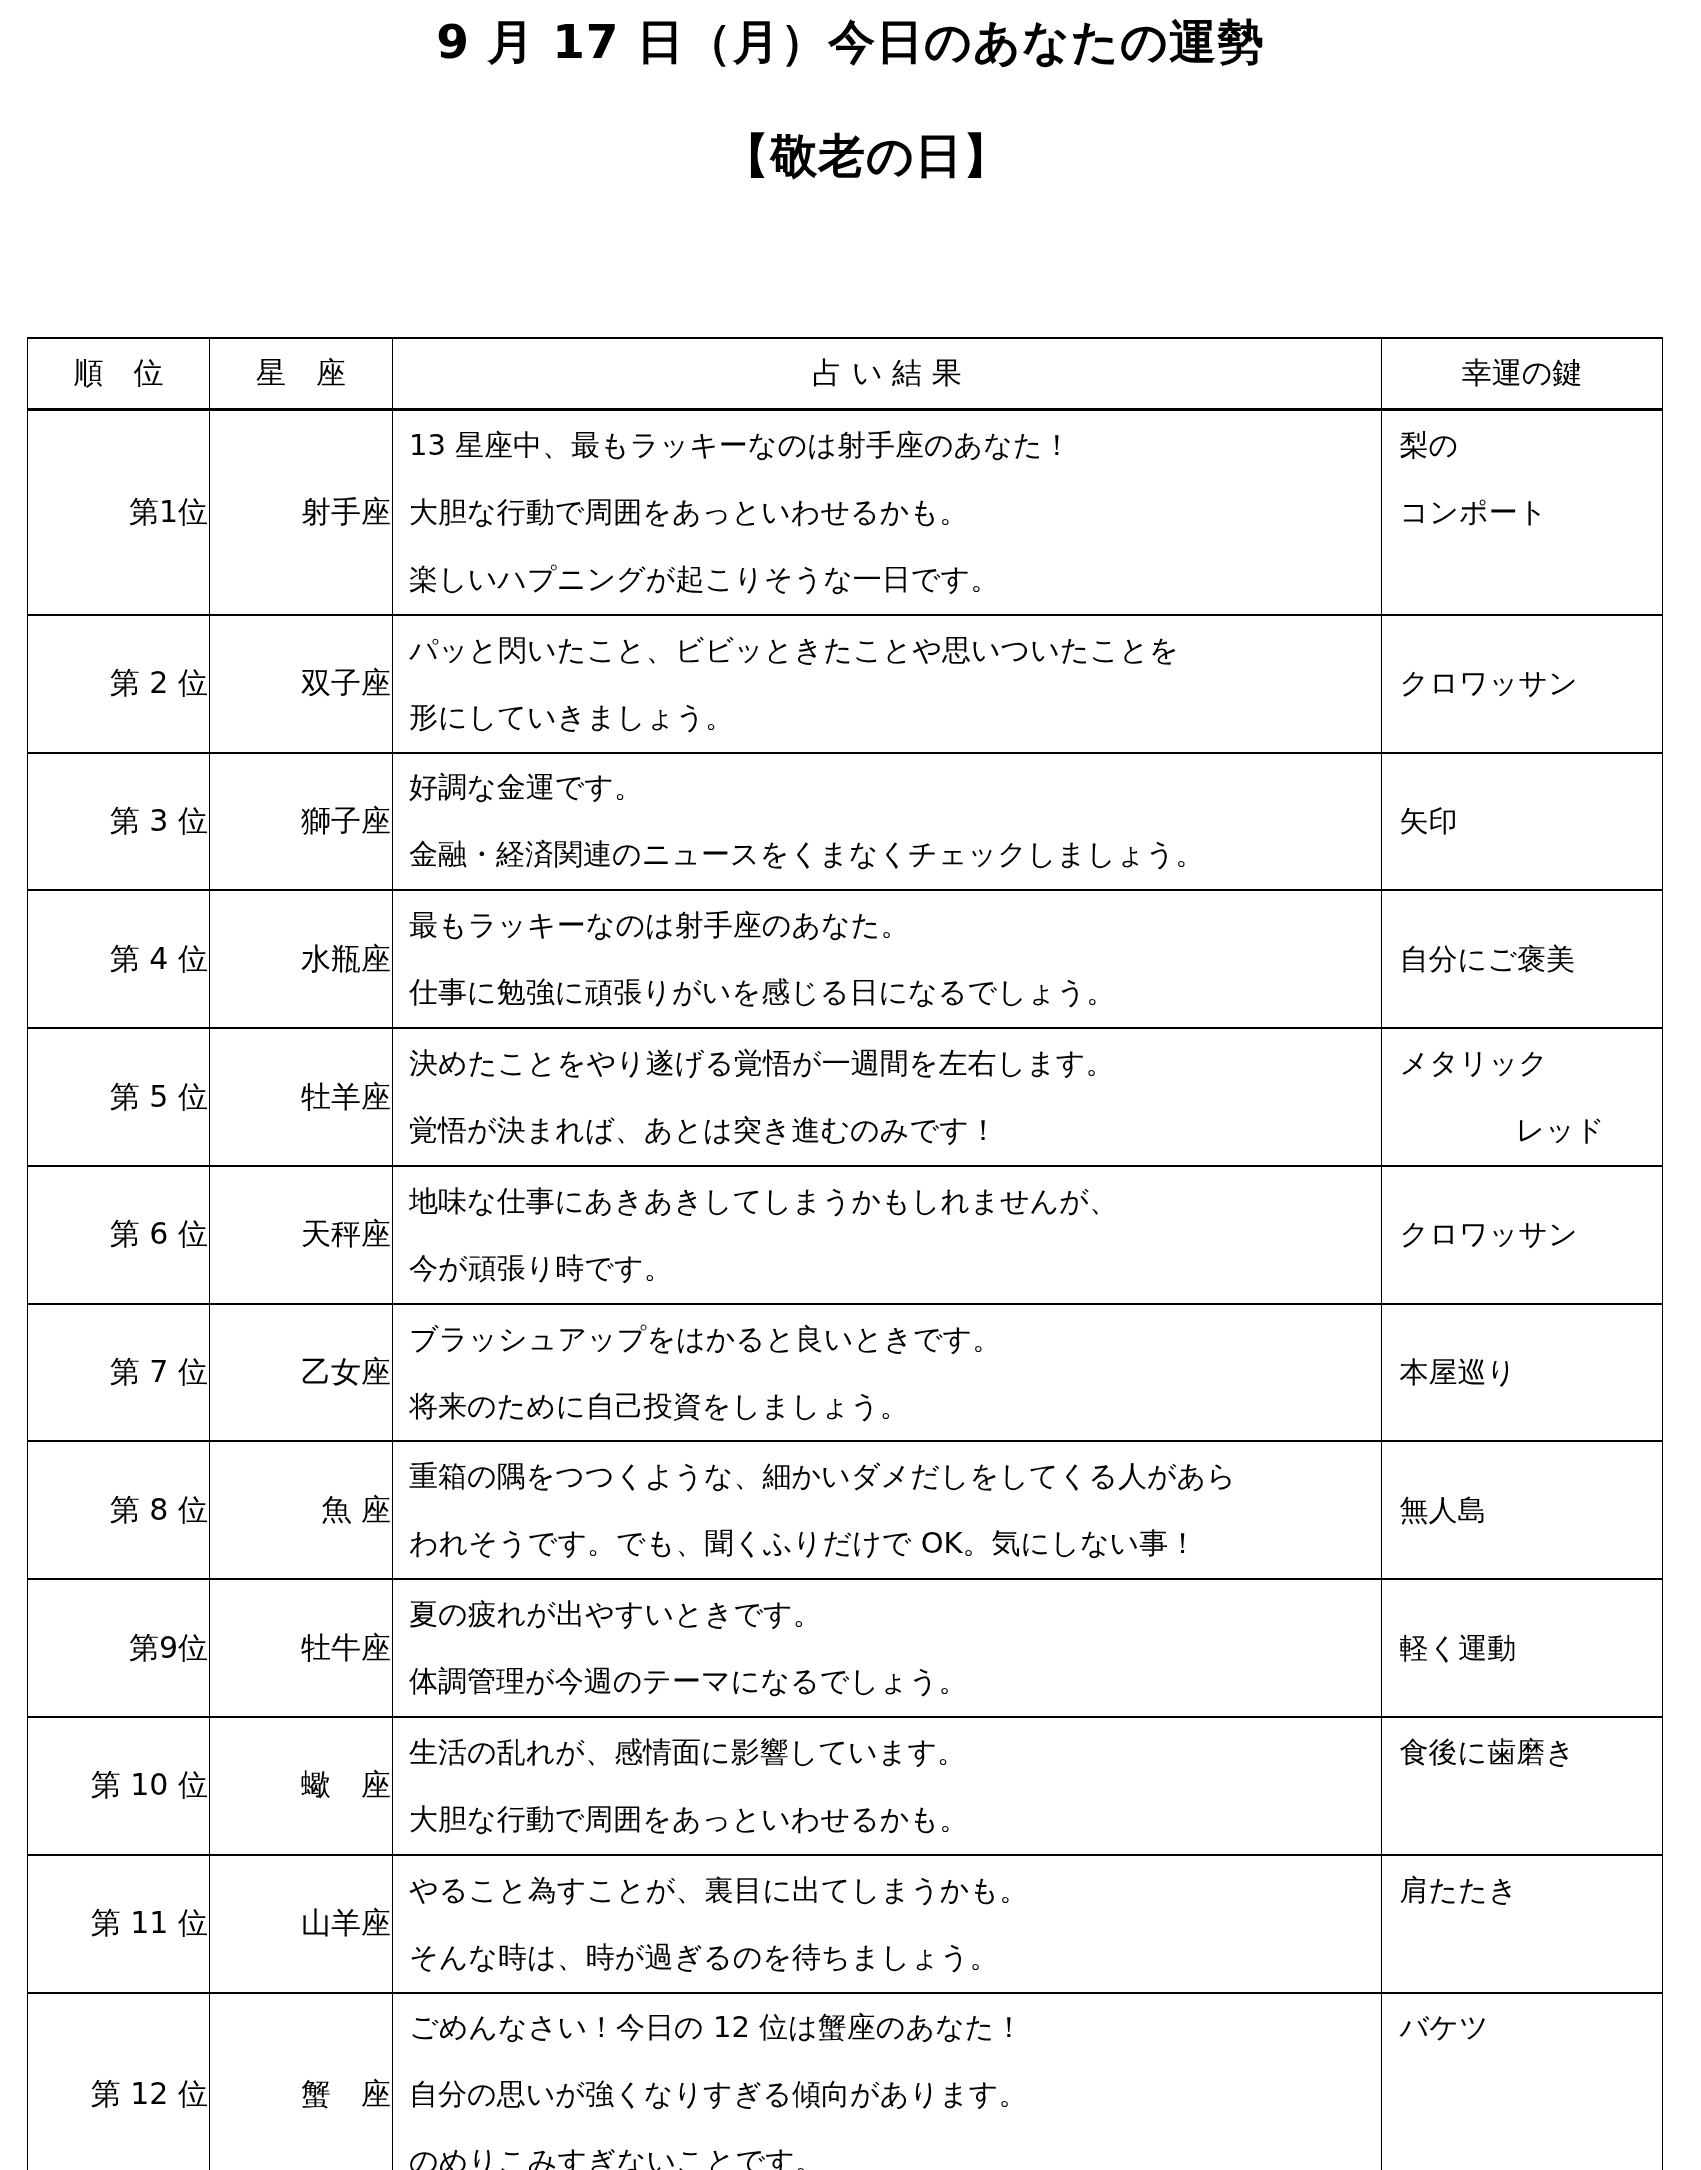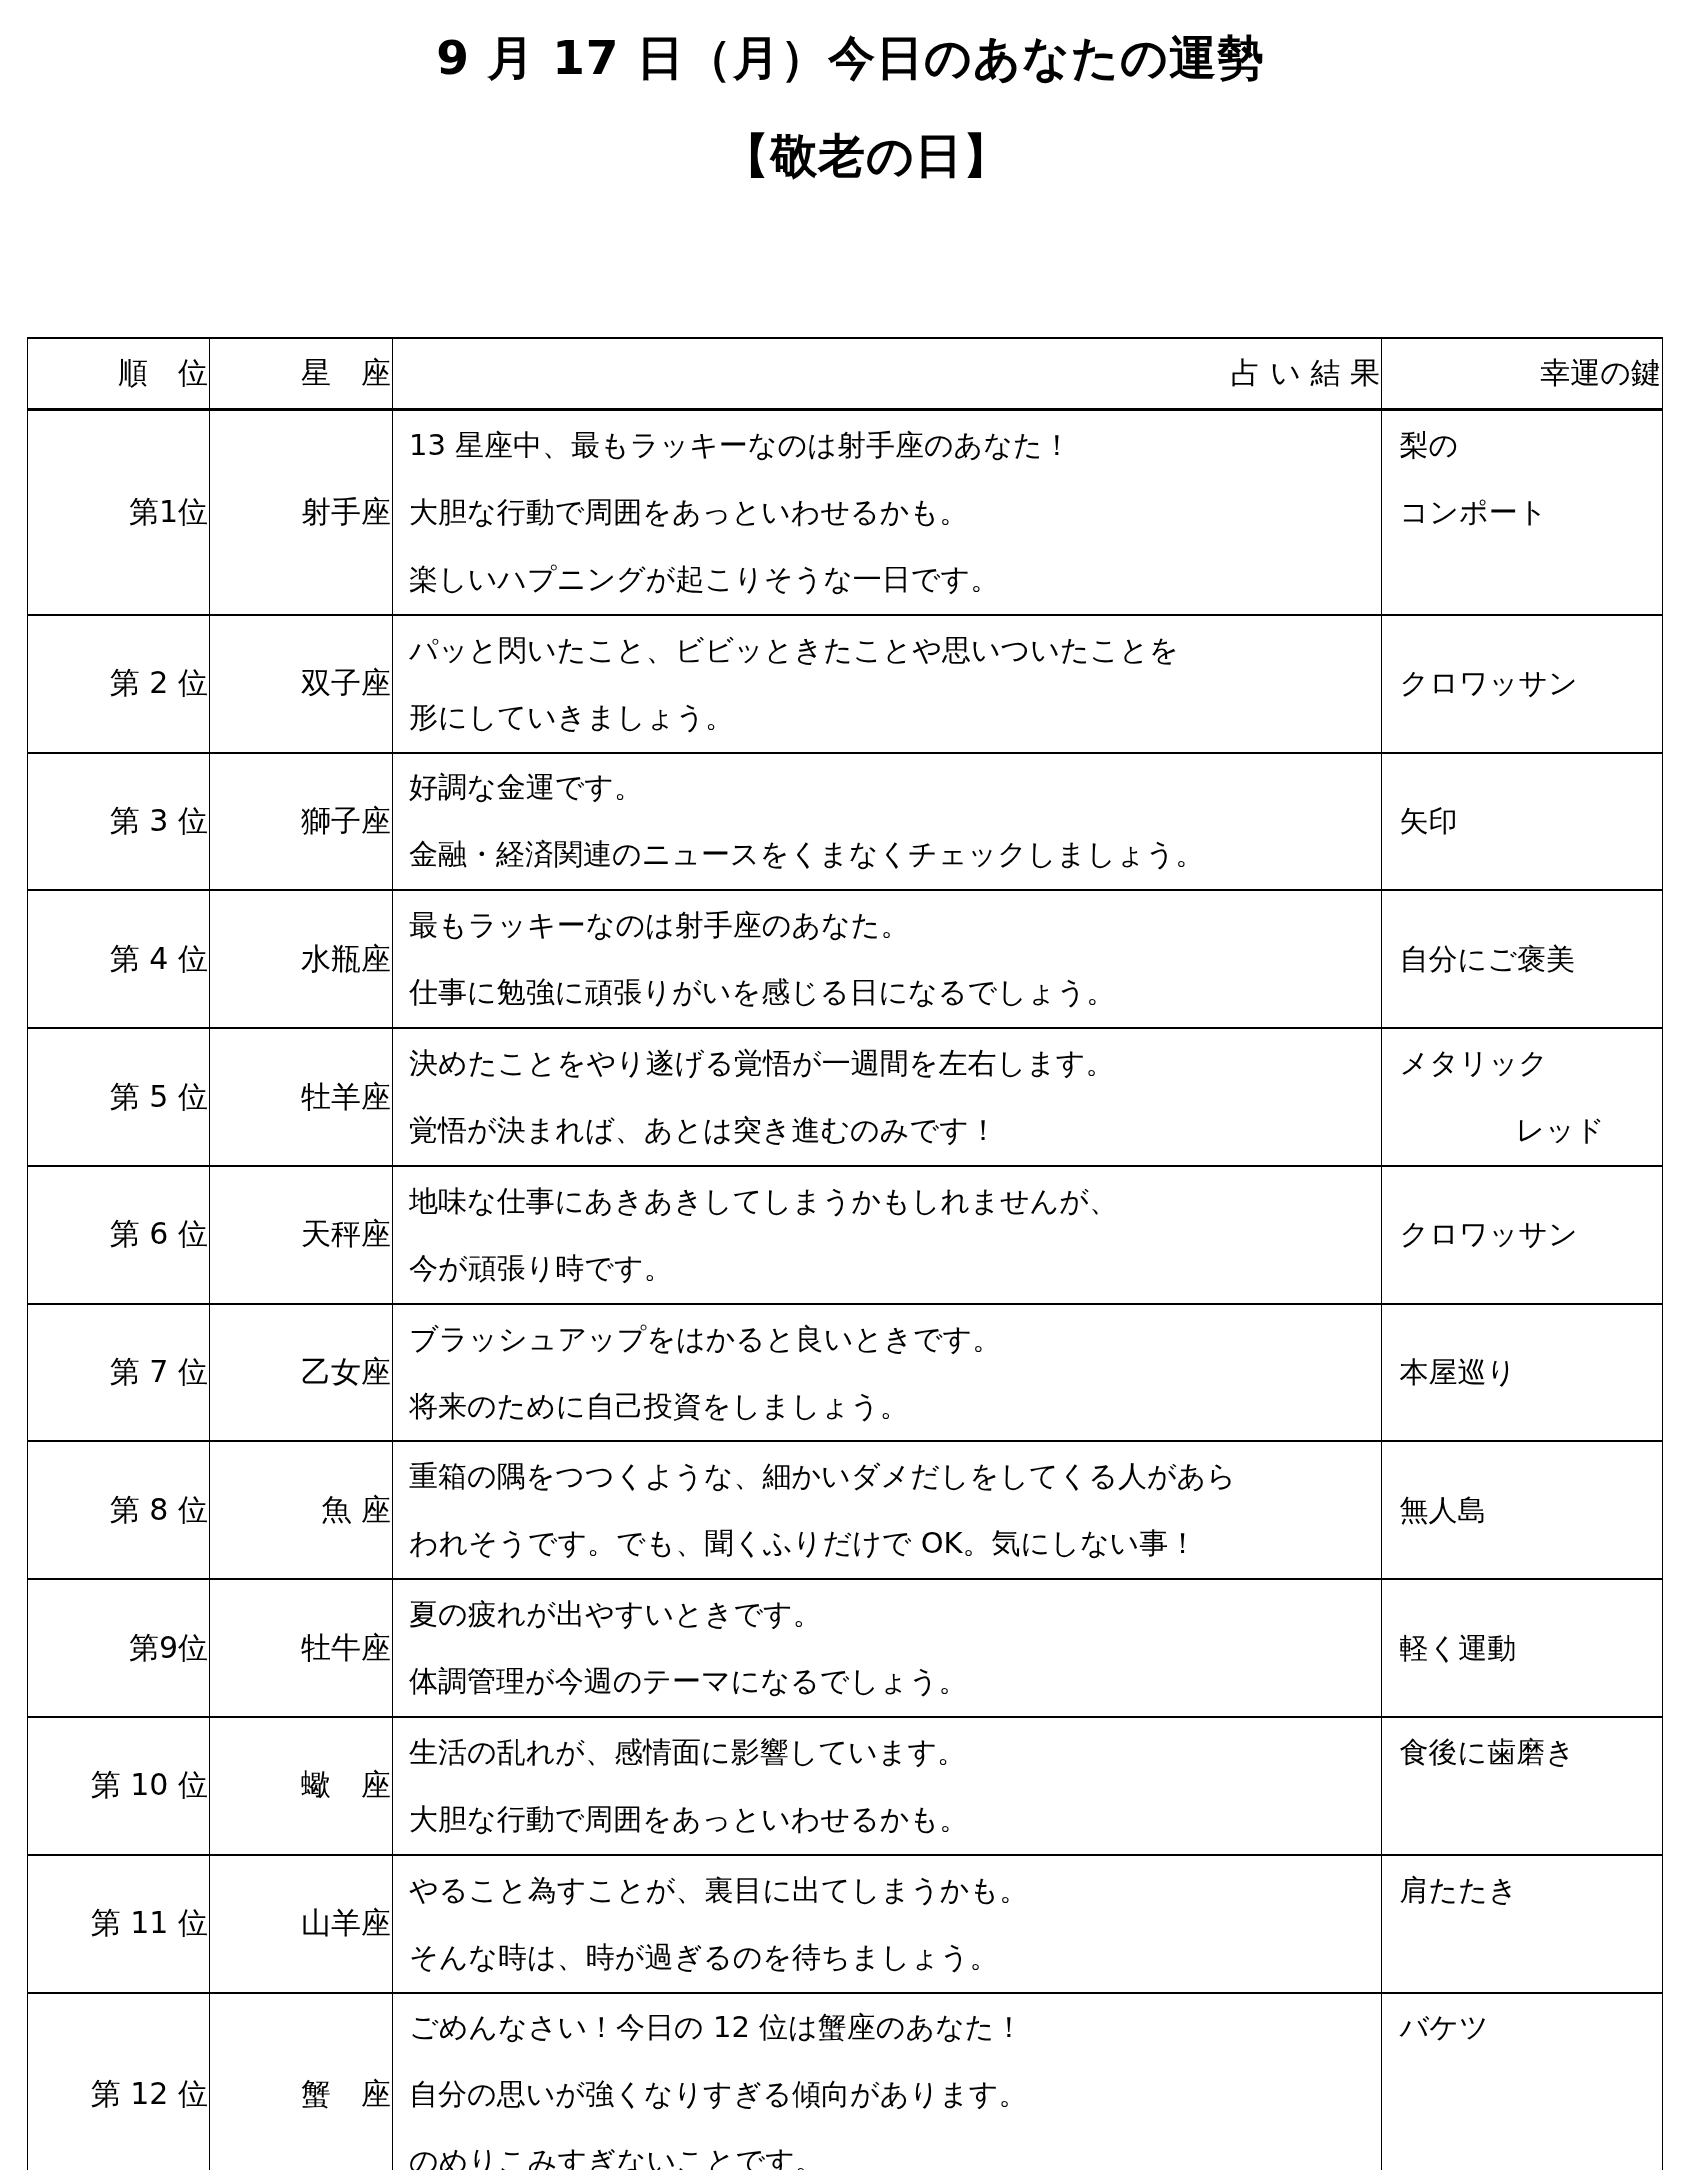--- a/index.html
+++ b/index.html
@@ -15,21 +15,21 @@
     position: relative;
   }
   .page {
     position: absolute;
     inset: 0;
     background: #ffffff;
     overflow: hidden;
   }
   .doc-title {
     position: absolute;
-    top: 27px;
+    top: 11px;
     left: 0;
     width: 100%;
     margin: 0;
     text-align: center;
     font-size: 47px;
     font-weight: bold;
     letter-spacing: 0.9px;
     white-space: nowrap;
   }
   .doc-subtitle {
@@ -58,21 +58,21 @@
   col.c-fortune { width: 989px; }
   col.c-lucky   { width: 281px; }
 
   th {
     border: 1.8px solid #000;
     border-top-width: 2.6px;
     border-bottom-width: 3.5px;
     height: 67px;
     font-size: 30px;
     font-weight: normal;
-    text-align: right;
+    text-align: center;
     vertical-align: middle;
     white-space: nowrap;
   }
   tbody td {
     border: 1.8px solid #000;
     border-top-width: 2.6px;
     border-bottom-width: 2.6px;
     overflow: hidden;
   }
   tbody tr { height: 136px; }

